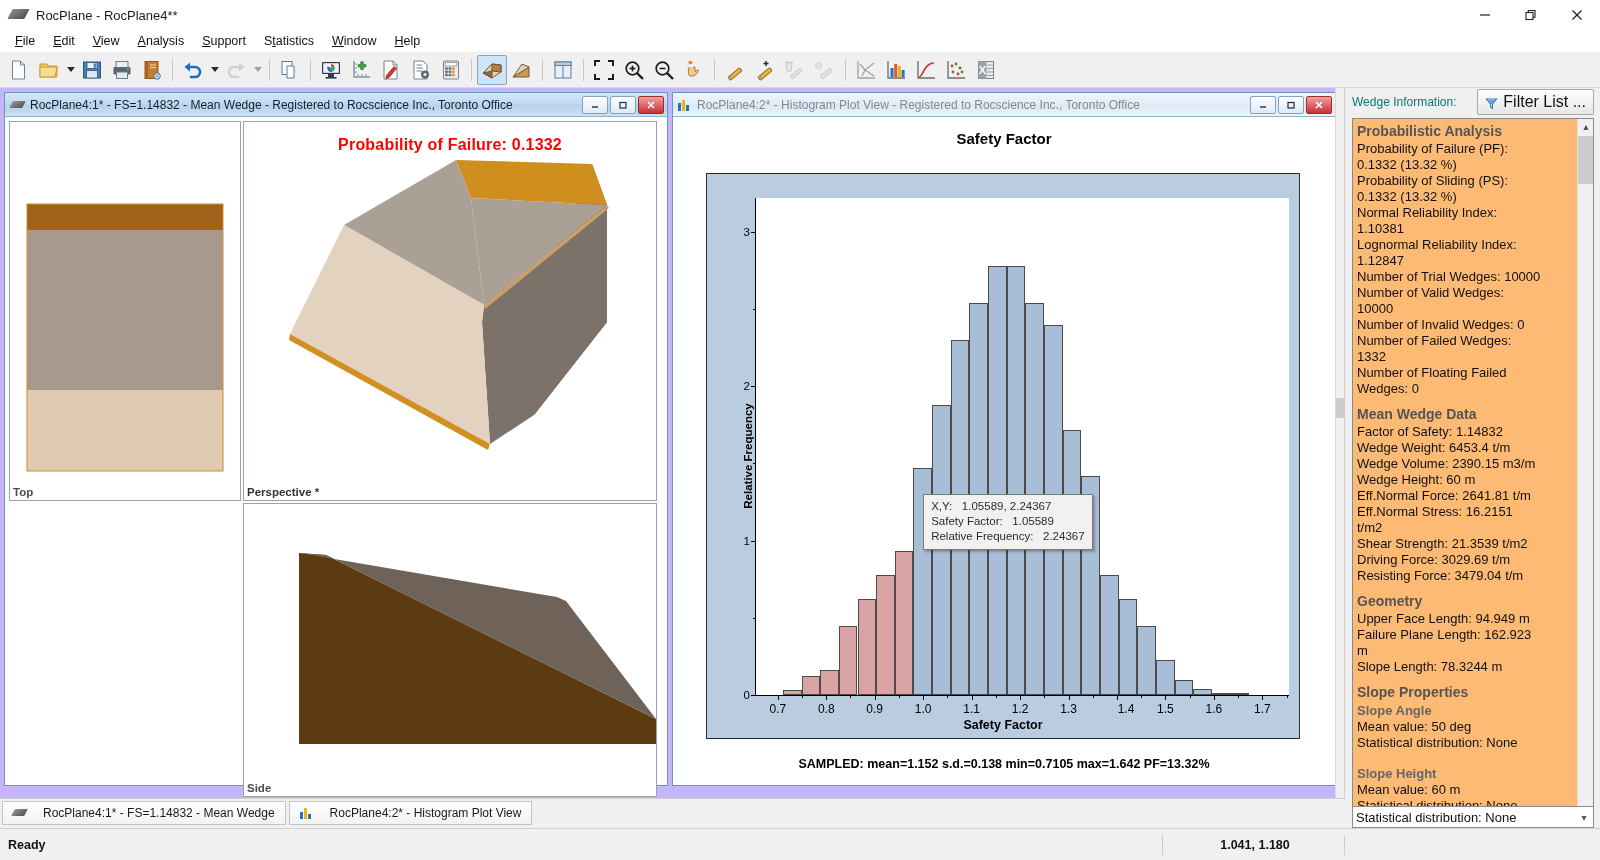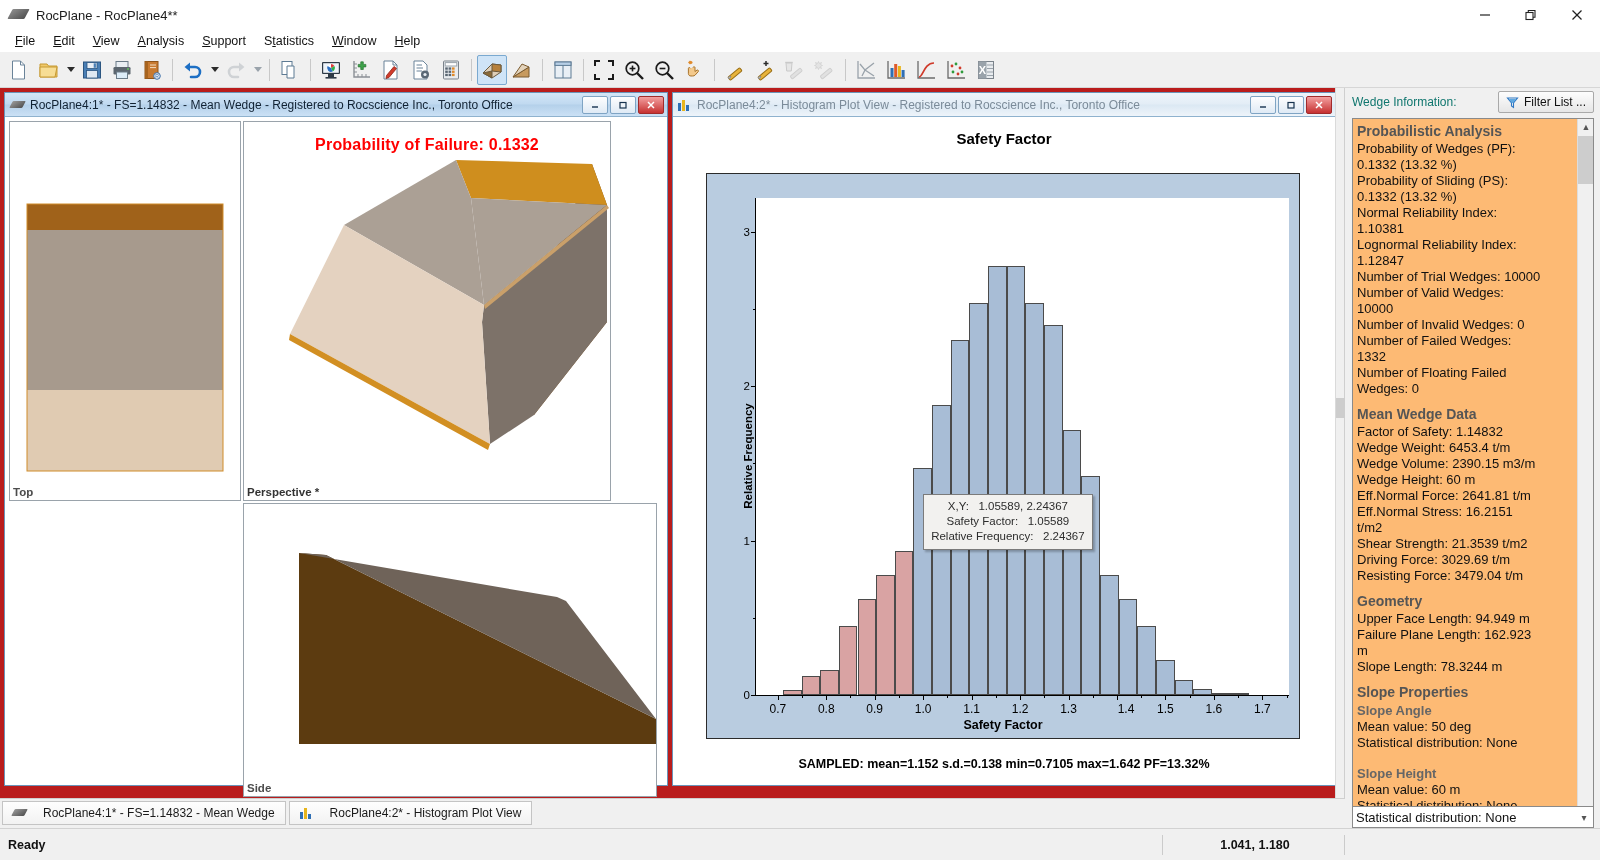--- a/index.html
+++ b/index.html
@@ -47,21 +47,21 @@
   .tb { width:30px; height:30px; display:flex; align-items:center; justify-content:center;
         border:1px solid transparent; border-radius:2px; position:relative; }
   .tb.active { background:#cfe4f7; border-color:#7aa9d0; }
   .tb.disabled { opacity:0.38; }
   .tb-arrow { width:13px; height:30px; display:flex; align-items:center; justify-content:center; }
   .tb-sep { width:1px; height:22px; background:#c8c8c8; margin:0 5px; }
 
   
   .mdi {
     position:absolute; left:0; top:88px; width:1345px; height:710px;
-    background:#b91c1c; border-right:1px solid #cfcfcf;
+    background:#c4b5fd; border-right:1px solid #cfcfcf;
   }
 
   
   .child { position:absolute; background:#fff; border:1px solid #6b94b8; }
   .child-title {
     height:24px; display:flex; align-items:center;
     background:linear-gradient(180deg,#d3e6f8 0%,#c0d9f0 48%,#b4d0ea 52%,#cbe1f5 100%);
     border-bottom:1px solid #8fb2ce; padding-left:5px;
   }
   .child.inactive > .child-title {
@@ -77,21 +77,21 @@
   }
   .cbtn.x { background:linear-gradient(180deg,#f3a0a0,#c63131); border-color:#a12b2b; color:#fff; }
   .cbtn svg { display:block; }
 
   
   #wedge-win { left:4px; top:4px; width:664px; height:694px; }
   .wedge-body { position:absolute; left:0; top:24px; right:0; bottom:0; background:#ffffff; padding:4px; }
   .quad { position:absolute; border:1px solid #9aa3ab; background:#fff; overflow:hidden; }
   .quad-label { position:absolute; left:3px; bottom:2px; font-size:11.5px; font-weight:bold; color:#4c4c4c; }
   #q-top   { left:4px;   top:4px;   width:232px; height:380px; }
-  #q-persp { left:238px; top:4px;   width:368px; height:380px; }
+  #q-persp { left:238px; top:4px;   width:414px; height:380px; }
   #q-front { left:4px;   top:386px; width:232px; height:294px; }
   #q-side  { left:238px; top:386px; width:414px; height:294px; }
   .pof {
     position:absolute; left:0; right:0; top:14px; text-align:center;
     font-size:16px; font-weight:bold; color:#ff0000; letter-spacing:.2px;
   }
 
   
   #hist-win { left:672px; top:4px; width:664px; height:694px; }
   .hist-body { position:absolute; left:0; top:24px; right:0; bottom:0; background:#fff; }
@@ -123,43 +123,42 @@
   .xtick { position:absolute; top:100%; margin-top:7px; transform:translateX(-50%);
            font-size:12px; color:#000; }
   .bar { position:absolute; bottom:0; border:1px solid #4b4b4b; box-sizing:border-box; }
   .bar.fail { background:#d9a3a3; }
   .bar.ok   { background:#a8bdd6; }
   .tooltip {
     position:absolute; background:#f2f1ef; border:1px solid #7b7b7b;
     box-shadow:2px 2px 2px rgba(0,0,0,.25);
     padding:4px 7px 5px 7px; font-size:11.5px; color:#2d2d2d; line-height:15px;
     white-space:nowrap;
-    text-align:center;
   }
   .tooltip .k { display:inline-block; }
   .sampled {
     position:absolute; left:0; right:0; bottom:14px; text-align:center;
     font-size:12.5px; font-weight:bold; color:#000;
   }
 
   
   .mdi-scroll {
     position:absolute; right:0; top:0; width:9px; height:710px; background:#f0f0f0;
     border-left:1px solid #dadada;
   }
   .mdi-thumb { position:absolute; left:0; top:310px; width:9px; height:20px; background:#cdcdcd; }
 
   
   .sidebar { position:absolute; left:1346px; top:88px; width:254px; height:740px; background:#f0f0f0; }
   .sb-head { display:flex; align-items:center; height:28px; padding:0 6px; gap:6px; }
   .sb-head-label { font-size:12px; color:#0f766e; }
   .filter-btn {
-    margin-left:auto; display:flex; align-items:flex-end; gap:5px;
+    margin-left:auto; display:flex; align-items:center; gap:5px;
     border:1px solid #a9a9a9; border-radius:2px; background:linear-gradient(180deg,#fdfdfd,#e6e6e6);
-    padding:3px 7px; font-size:12px; color:#111;
+    padding:3px 7px; font-size:16px; color:#111;
   }
   .sb-list {
     position:absolute; left:6px; top:30px; width:242px; height:700px;
     background:#fdba74; border:1px solid #8a8a8a; overflow:hidden;
   }
   .sb-content { position:absolute; left:0; top:0; right:16px; padding:2px 4px 0 4px; }
   .sb-h { font-size:14px; font-weight:bold; color:#555; margin:9px 0 1px 0; line-height:17px; }
   .sb-h.first { margin-top:2px; }
   .sb-sub { font-size:13px; font-weight:bold; color:#666; line-height:17px; margin-top:2px; }
   .sb-line { font-size:13px; color:#111; line-height:16px; }
@@ -713,21 +712,21 @@
             <polygon points="2.6,2.9 10.4,2.9 7,6.9 6,6.9" fill="#5fa8e0"></polygon>
           </svg>
         </span>
         <span>Filter List ...</span>
       </span>
     </div>
 
     <div class="sb-list">
       <div class="sb-content" id="sb-content">
           <div class="sb-h first">Probabilistic Analysis</div>
-          <div class="sb-line">Probability of Wedges (PF):</div>
+          <div class="sb-line">Probability of Failure (PF):</div>
           <div class="sb-line">0.1332 (13.32 %)</div>
           <div class="sb-line">Probability of Sliding (PS):</div>
           <div class="sb-line">0.1332 (13.32 %)</div>
           <div class="sb-line">Normal Reliability Index:</div>
           <div class="sb-line">1.10381</div>
           <div class="sb-line">Lognormal Reliability Index:</div>
           <div class="sb-line">1.12847</div>
           <div class="sb-line">Number of Trial Wedges: 10000</div>
           <div class="sb-line">Number of Valid Wedges:</div>
           <div class="sb-line">10000</div>

